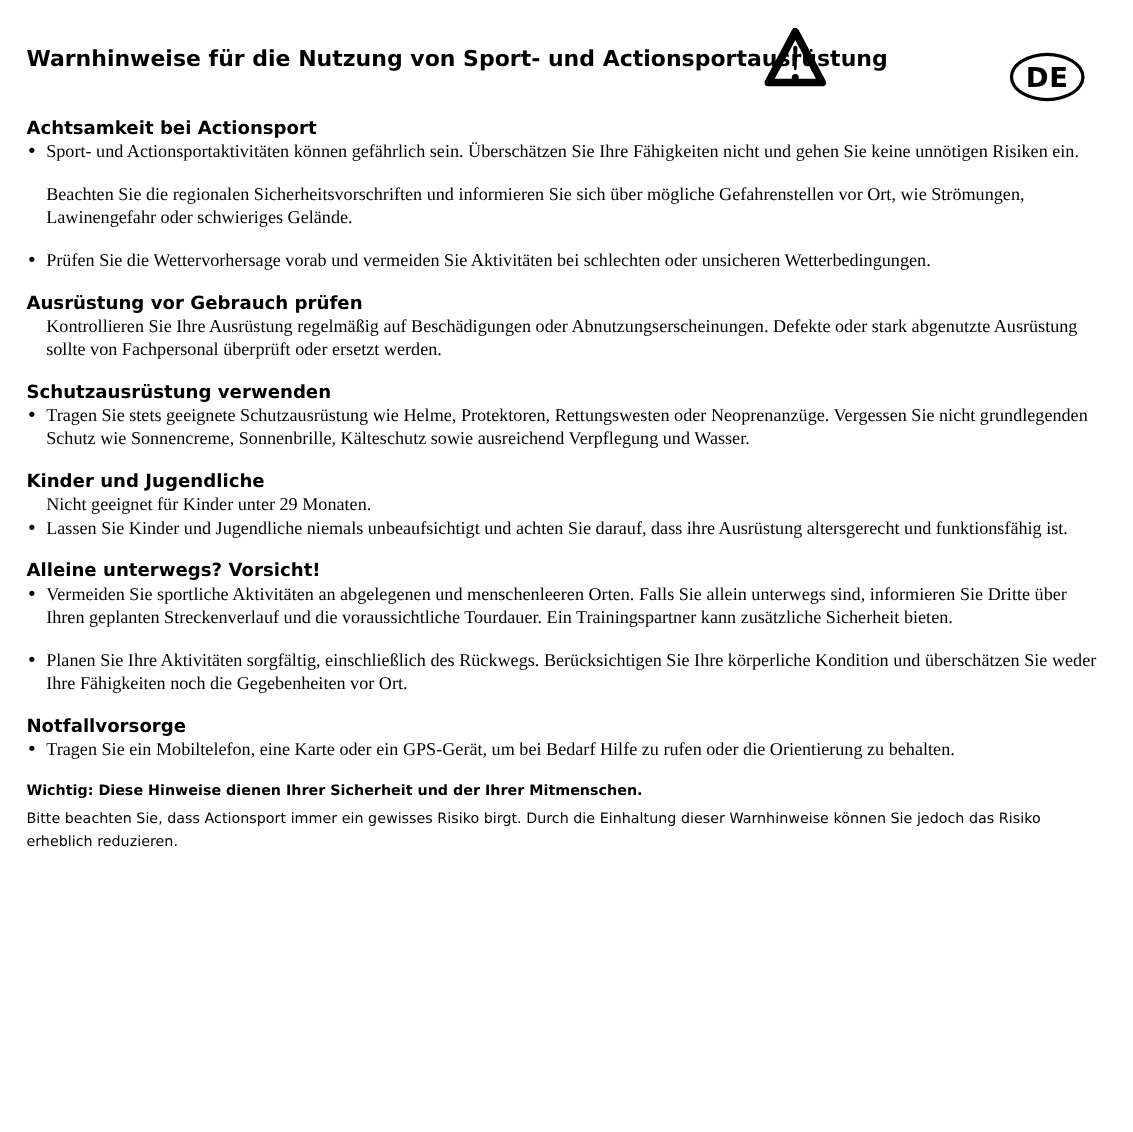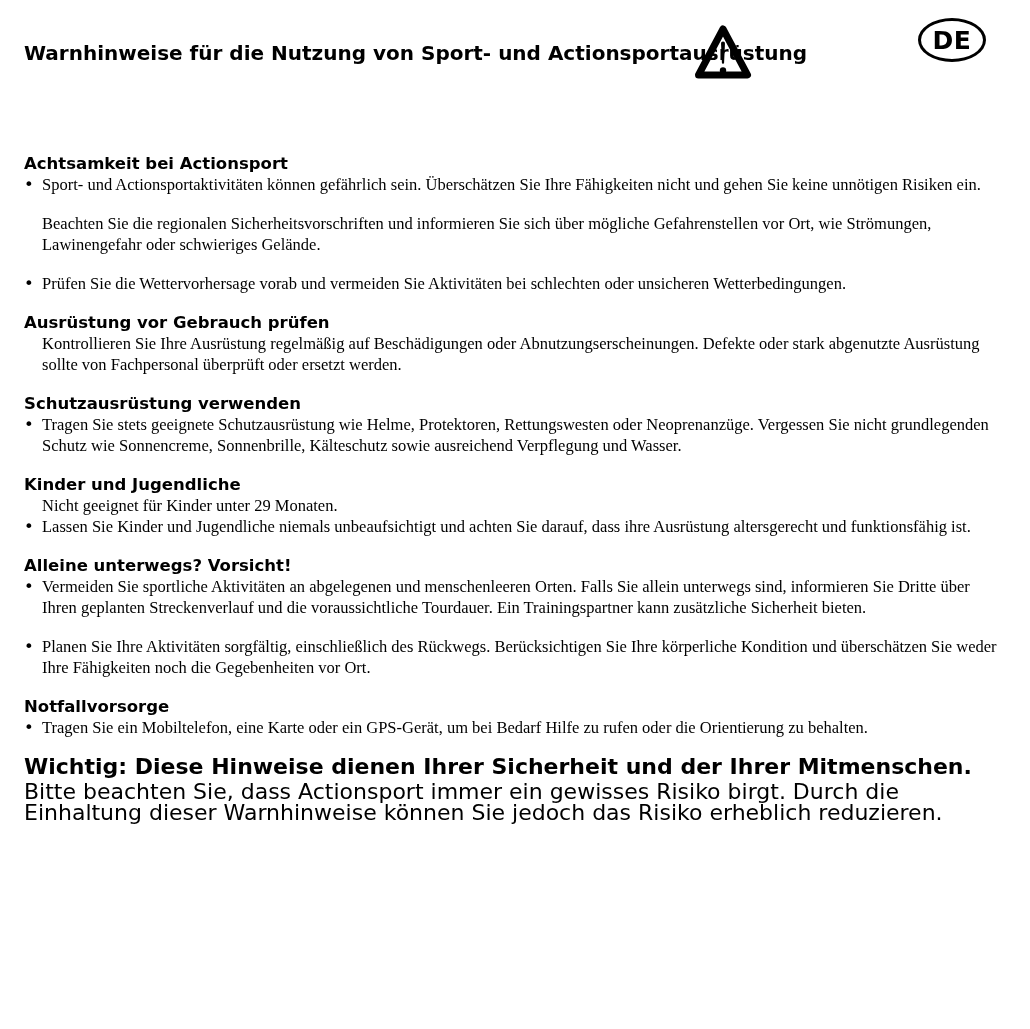--- a/index.html
+++ b/index.html
@@ -8,33 +8,33 @@
     position:relative; width:1030px; height:1029px; box-sizing:border-box;
     padding:0 25px 0 24px; background:#ffffff; overflow:hidden;
   }
   .header { position:relative; height:106px; }
   .title {
     position:absolute; left:0; top:41px; margin:0;
     font-size:20px; font-weight:bold; line-height:24px; white-space:nowrap;
   }
   .warn-icon { position:absolute; left:670px; top:22px; }
   .de-badge {
-    position:absolute; left:894px; top:18px; width:68px; height:44px;
+    position:absolute; left:894px; top:48px; width:68px; height:44px;
     box-sizing:border-box; border:3.5px solid #000; border-radius:50%;
     display:flex; align-items:center; justify-content:center;
     font-weight:bold; font-size:25px; letter-spacing:0.5px;
   }
-  main { font-size:16.5px; line-height:21px;margin-top:47px; }
+  main { font-size:16.5px; line-height:21px; }
   .section { margin:0 0 18px 0; }
   .heading { margin:0; font-size:16.5px; font-weight:bold; line-height:21px; }
   .item { display:flex; }
   .bullet { flex:0 0 18px; }
   .plain { padding-left:18px; }
   .itext { flex:1;font-family:Liberation Serif, serif; }
-  .footer { margin-top:15px; font-size:22px; line-height:21px; }
+  .footer { margin-top:15px; font-size:13px; line-height:21px; }
   .footer-bold { font-weight:bold; margin-bottom:4px; }
 </style>
 </head>
 <body>
 
 <div class="page">
 
   <header class="header">
     <h1 class="title">Warnhinweise für die Nutzung von Sport- und Actionsportausrüstung</h1>
 

